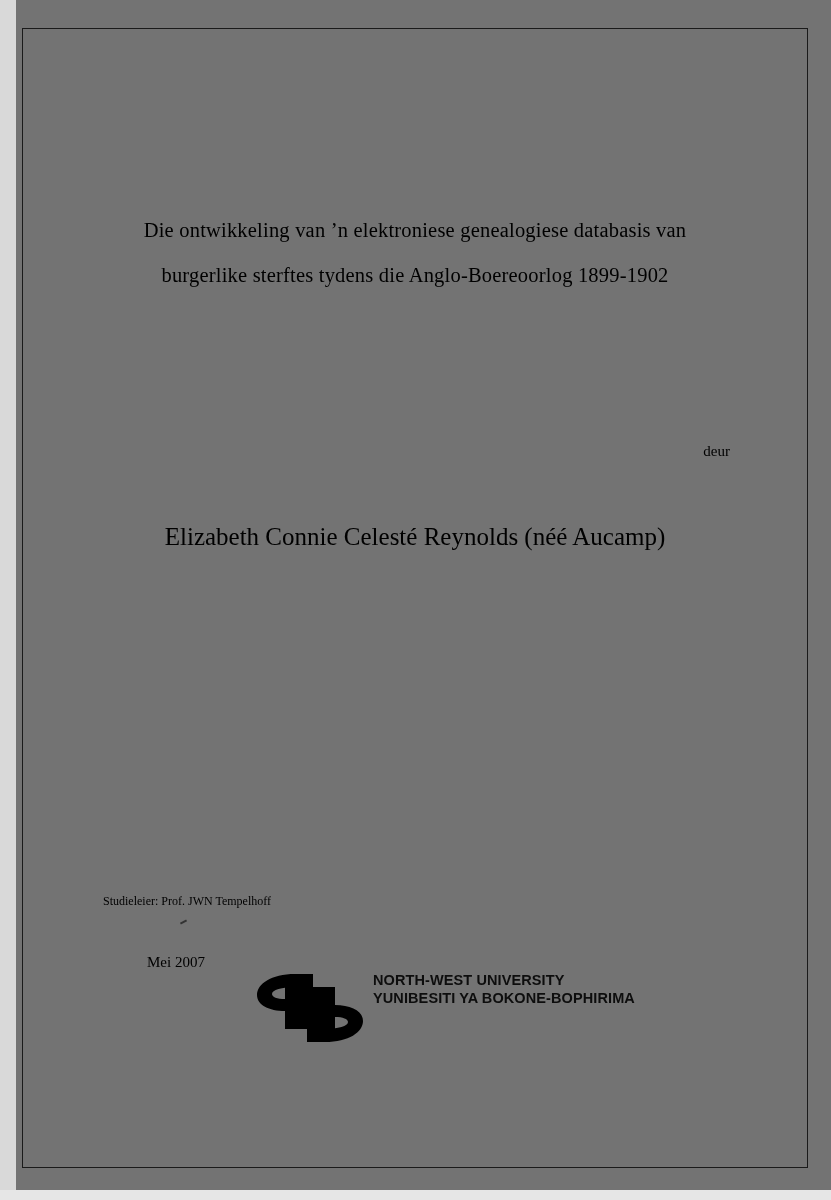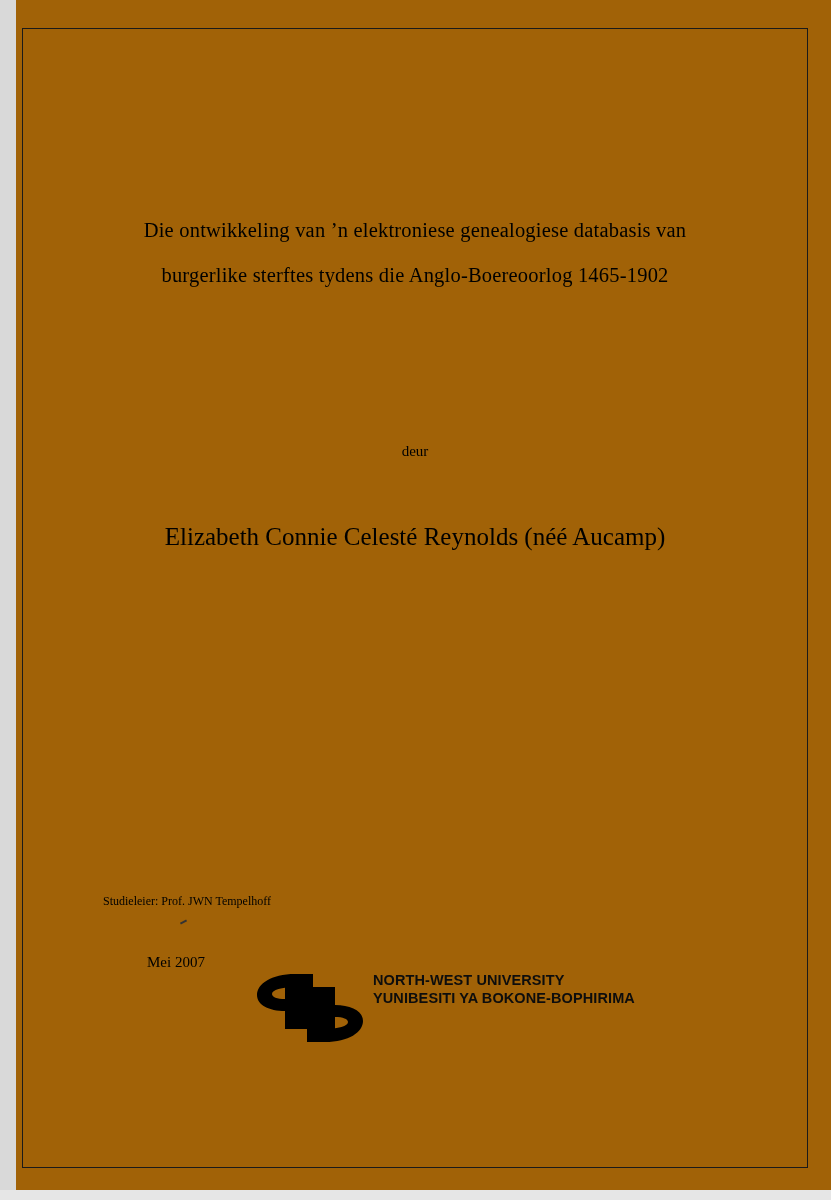--- a/index.html
+++ b/index.html
@@ -13,21 +13,21 @@
     font-family: "Liberation Serif", serif;
     color: #000000;
     overflow: hidden;
   }
   .page {
     position: absolute;
     left: 0;
     top: 0;
     width: 831px;
     height: 1200px;
-    background: #a16207;
+    background: #737373;
   }
   
   .scan-edge-left {
     position: absolute;
     left: 0; top: 0;
     width: 16px; height: 1200px;
     background: #d9d9d9;
   }
   .scan-edge-bottom {
     position: absolute;
@@ -62,21 +62,21 @@
     letter-spacing: 0.2px;
   }
   .title .line2 {
     display: block;
   }
   .deur {
     position: absolute;
     top: 415px;
     left: 0;
     width: 630px;
-    text-align: center;
+    text-align: right;
     font-size: 15px;
   }
   .author {
     position: absolute;
     top: 495px;
     left: 0;
     width: 630px;
     text-align: center;
     font-size: 25px;
   }
@@ -147,21 +147,21 @@
 
   <div class="scan-edge-left"></div>
   <div class="scan-edge-bottom"></div>
 
   <div class="page-border"></div>
 
   <div class="content">
 
     <div class="title">
       <span class="line1">Die ontwikkeling van ’n elektroniese genealogiese databasis van</span>
-      <span class="line2">burgerlike sterftes tydens die Anglo-Boereoorlog 1465-1902</span>
+      <span class="line2">burgerlike sterftes tydens die Anglo-Boereoorlog 1899-1902</span>
     </div>
 
     <div class="deur">deur</div>
 
     <div class="author">Elizabeth Connie Celesté Reynolds (néé Aucamp)</div>
 
 
     <div class="supervisor">Studieleier: Prof. JWN Tempelhoff</div>
     <div class="date">Mei 2007</div>
 

